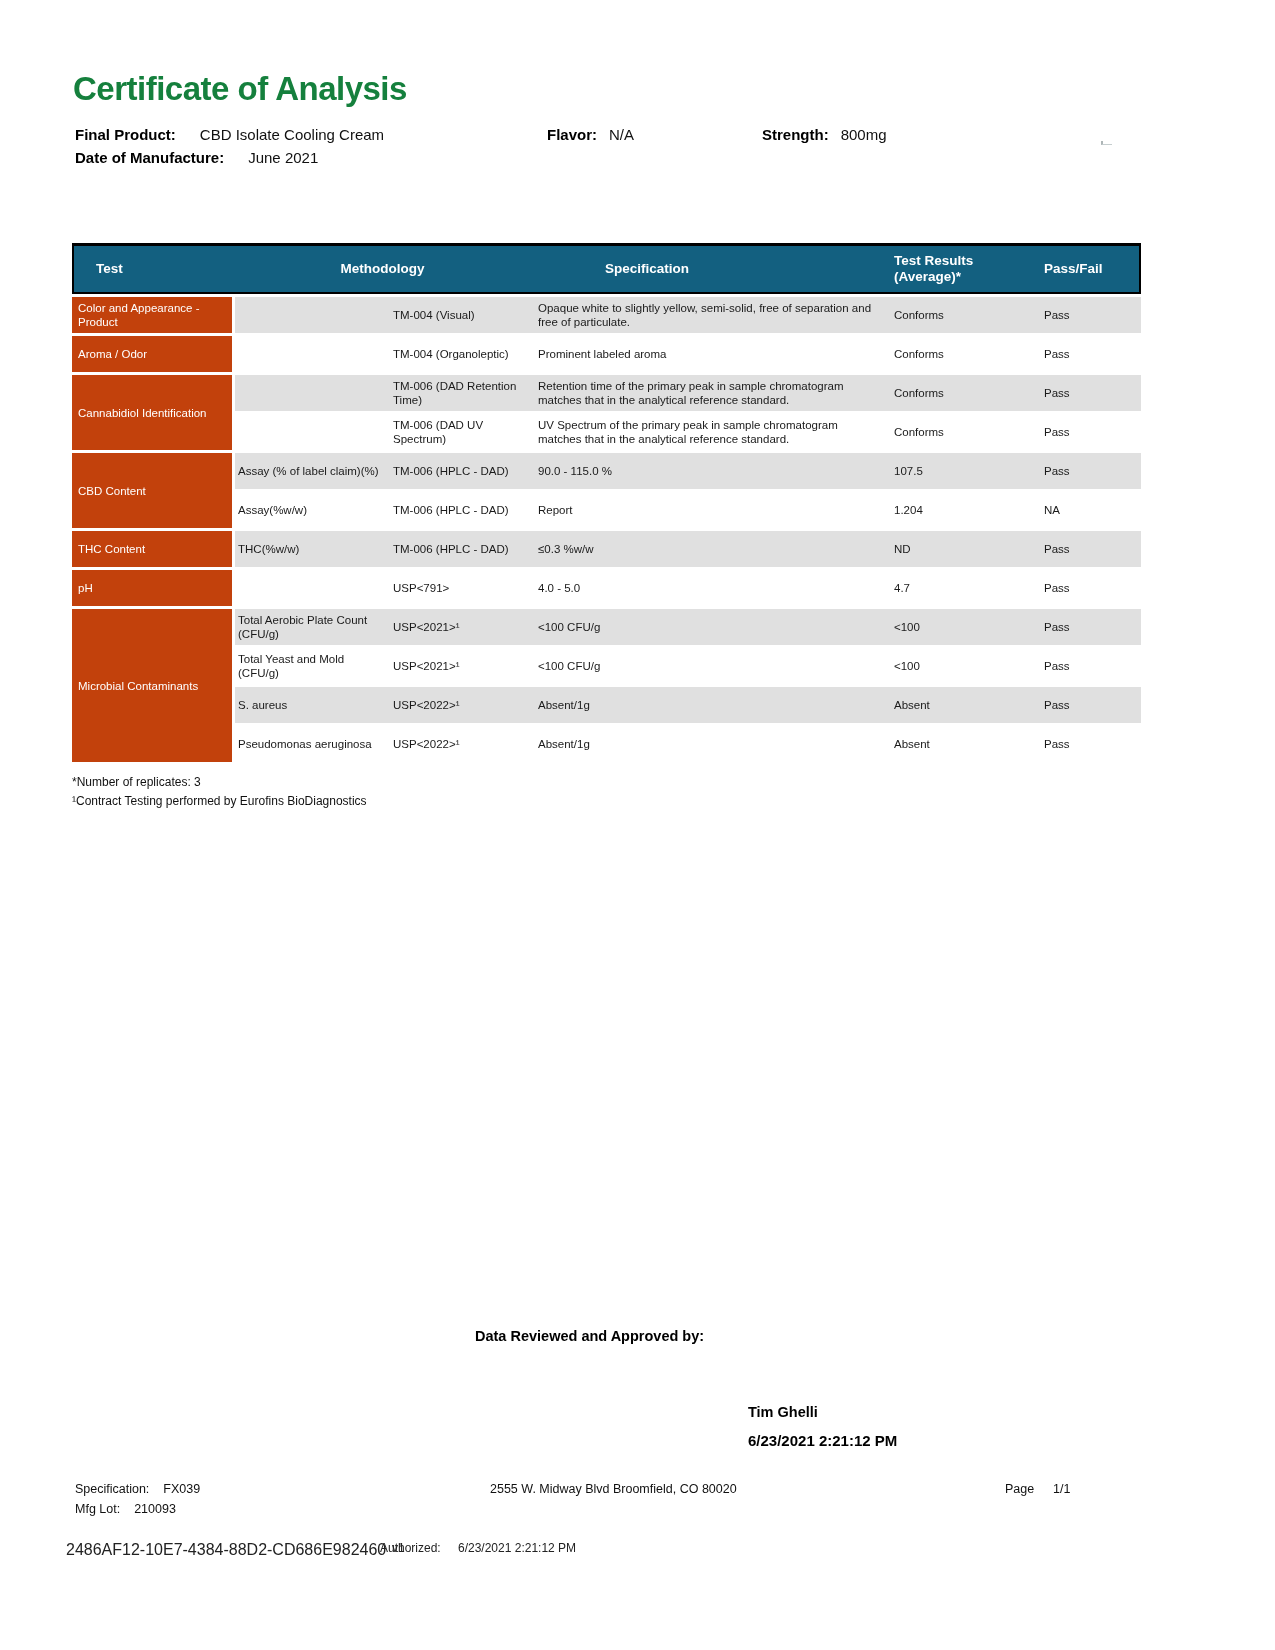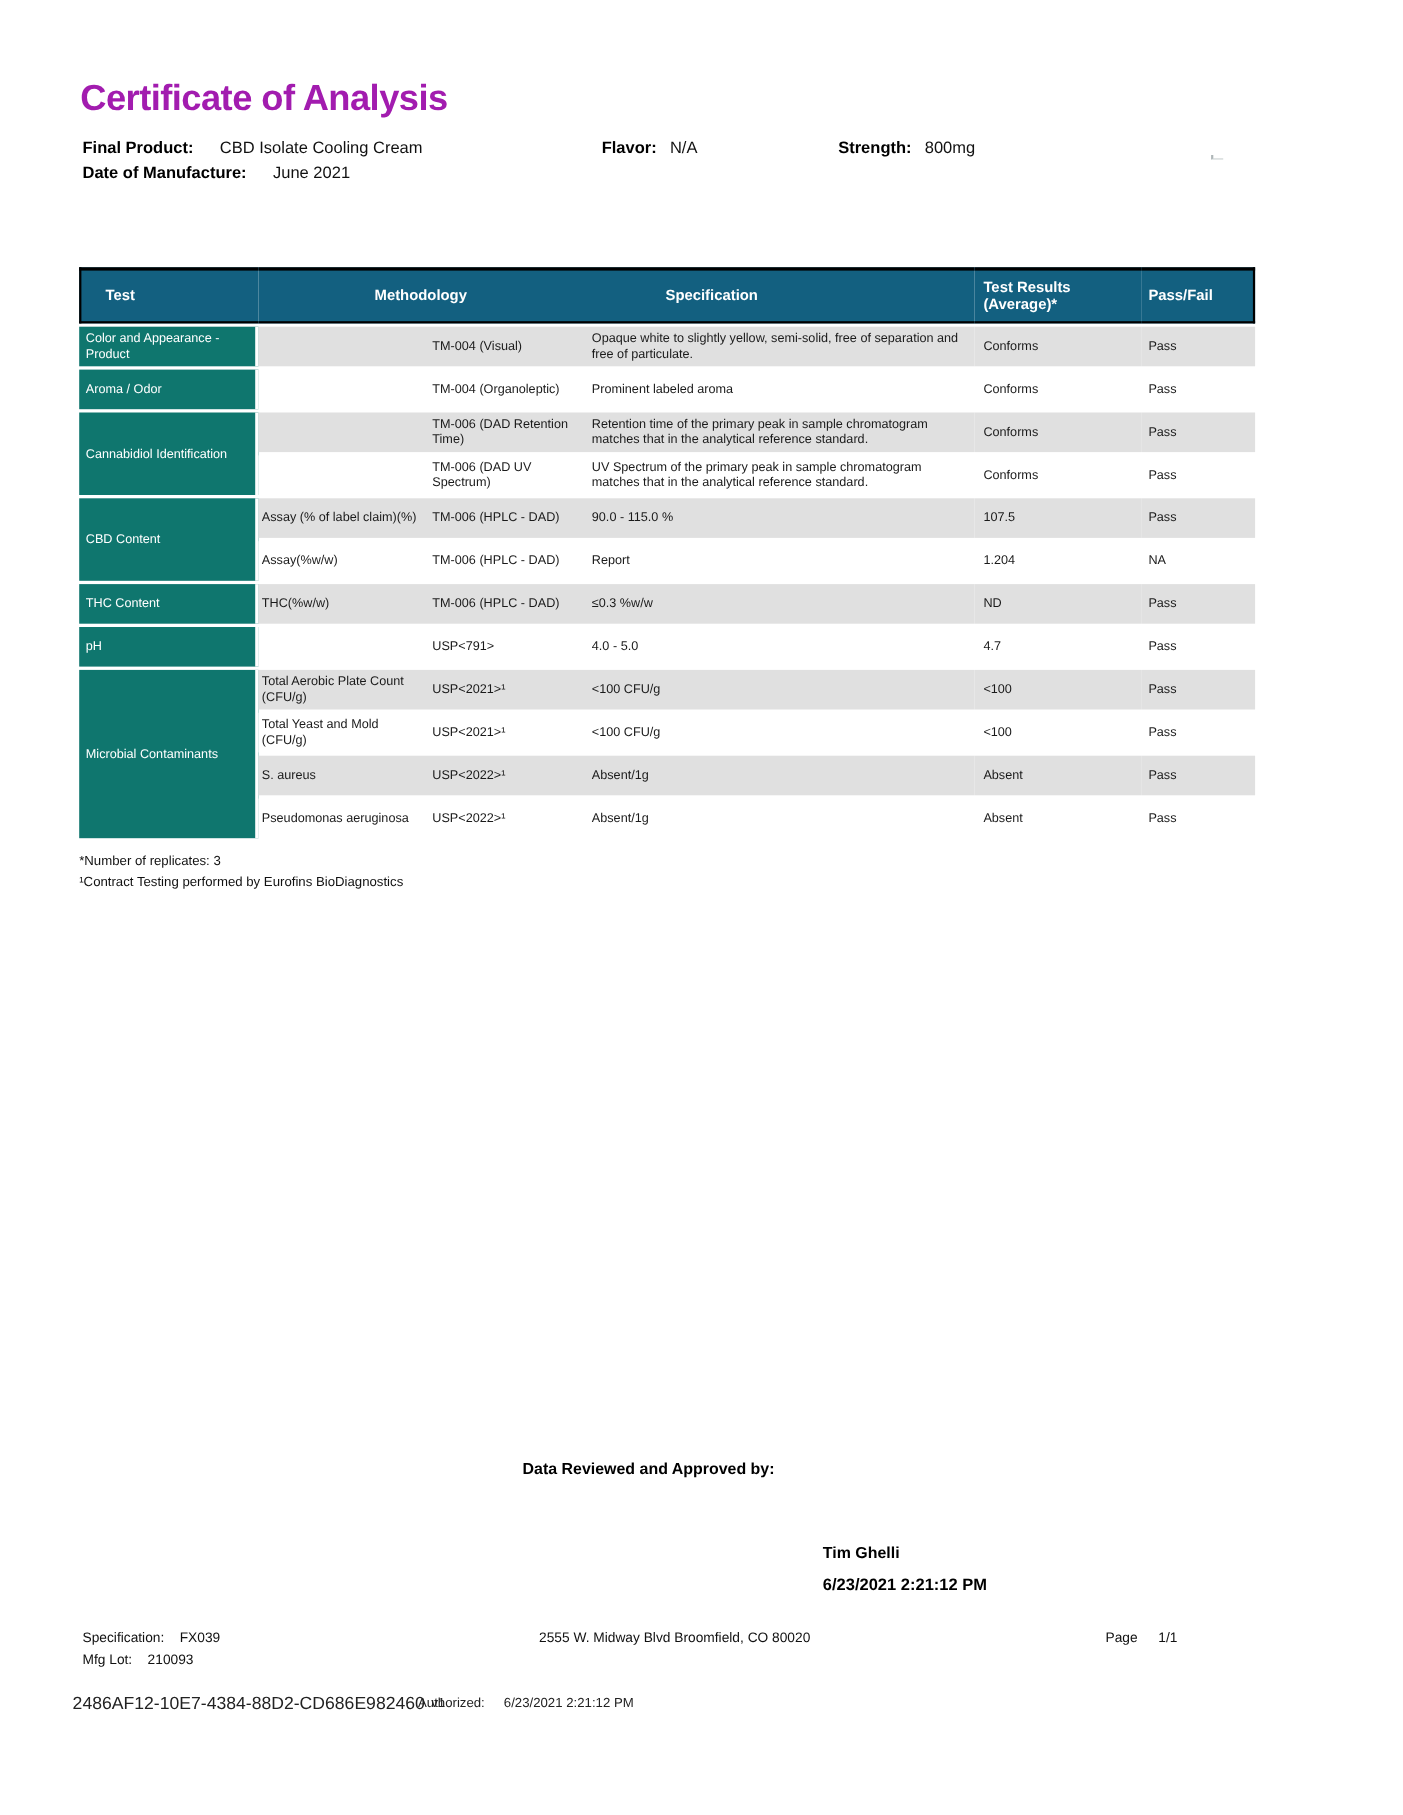--- a/index.html
+++ b/index.html
@@ -1,20 +1,20 @@
 <!DOCTYPE html>
 <html><head>
 <meta charset="utf-8">
 <style>
   html,body{margin:0;padding:0;background:#fff;}
   .page{
     position:relative;width:1275px;height:1650px;background:#ffffff;overflow:hidden;
     font-family:"Liberation Sans", sans-serif;color:#111;
   }
-  .doc-title{position:absolute;left:73px;top:70px;font-size:33px;font-weight:bold;letter-spacing:-0.5px;color:#a21caf;}
+  .doc-title{position:absolute;left:73px;top:70px;font-size:33px;font-weight:bold;letter-spacing:-0.5px;color:#15803d;}
   
   .info{position:absolute;left:75px;top:126px;width:1120px;font-size:15px;}
   .info-line{position:relative;height:23px;white-space:nowrap;}
   .info .lbl{font-weight:bold;color:#000;margin-top:11px;}
   .info .val{margin-left:24px;color:#111;}
   .pair{position:absolute;top:0;}
   .pair .val{margin-left:12px;}
   .pair-flavor{left:472px;}
   .pair-strength{left:687px;}
   .artifact{position:absolute;left:1101px;top:141px;width:9px;height:3px;
@@ -31,21 +31,21 @@
   }
   thead th:first-child{border-left:2px solid #000;padding-left:22px;}
   thead th:last-child{border-right:2px solid #000;padding-left:6px;}
   th.h-method{text-align:center;}
   th.h-spec{padding-left:75px;}
   tbody td{
     font-size:11.5px;line-height:14px;vertical-align:middle;
     height:30px;padding:3px 8px;color:#1a1a1a;background:#fff;
   }
   td.test{
-    background:#0f766e;color:#fff;border-right:3px solid #fff;
+    background:#c2410c;color:#fff;border-right:3px solid #fff;
     padding-left:6px;padding-right:4px;
   }
   tr.shade td:not(.test){background:#e0e0e0;}
   td.sub{padding-left:3px;padding-right:2px;}
   td.method{padding-left:3px;padding-right:4px;}
   td.spec{padding-left:8px;}
   td.result{padding-left:8px;}
   td.pass{padding-left:6px;}
   .footnotes{margin-top:8px;font-size:12px;line-height:19px;color:#111;}
   

